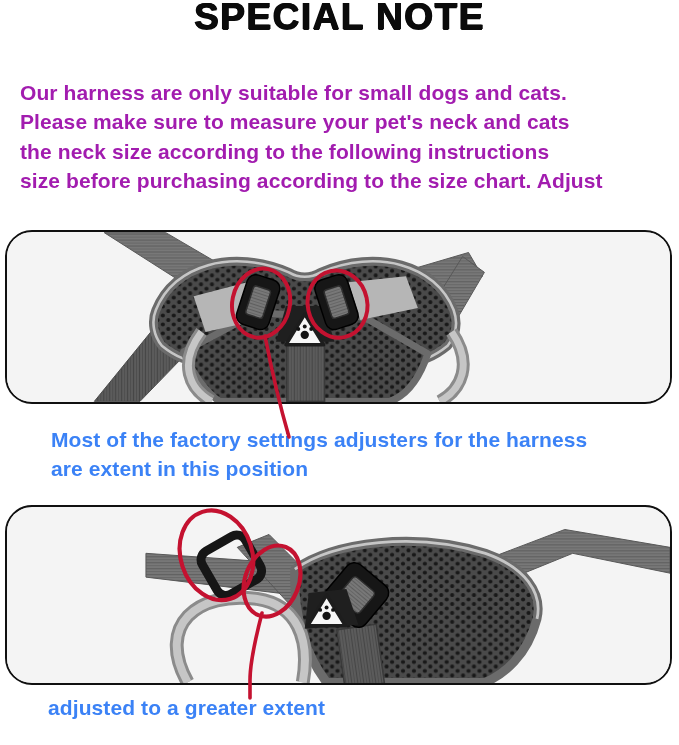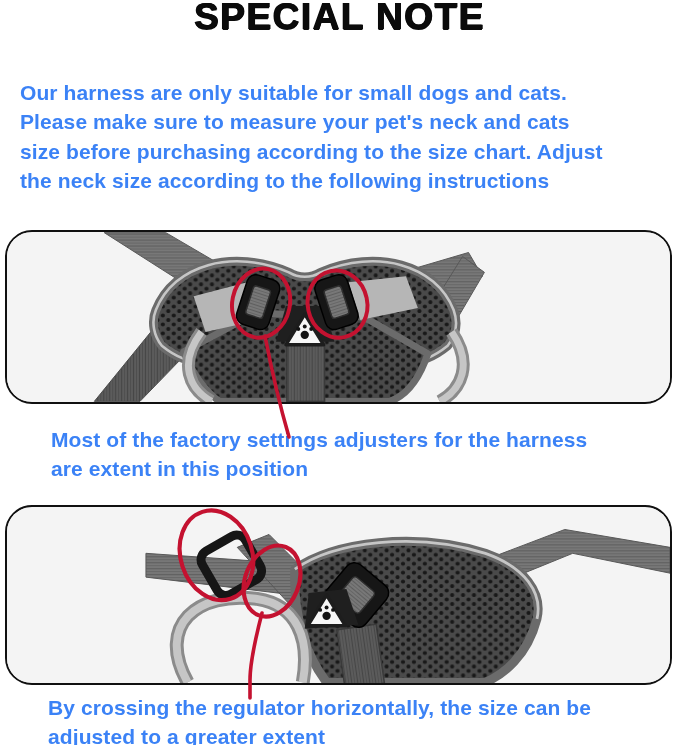--- a/index.html
+++ b/index.html
@@ -7,21 +7,21 @@
     position:relative;width:679px;height:745px;background:#ffffff;
     font-family:"Liberation Sans", sans-serif;color:#111;overflow:hidden;
   }
   .title{
     position:absolute;top:-4px;left:0;width:679px;margin:0;text-align:center;
     font-size:37px;font-weight:900;letter-spacing:1.5px;color:#0b0b0b;
     text-shadow:0.7px 0 0 #0b0b0b,-0.7px 0 0 #0b0b0b,0 0.5px 0 #0b0b0b;
   }
   .intro{position:absolute;left:20px;top:78px;width:648px;}
   .intro .tline{
-    font-size:21px;font-weight:700;line-height:29.3px;color:#3b82f6;
+    font-size:21px;font-weight:700;line-height:29.3px;color:#a21caf;
     white-space:nowrap;letter-spacing:0.1px;
   }
   .photo{
     position:absolute;left:5px;width:663px;background:#f4f4f4;
     border:2.5px solid #101010;border-radius:27px;overflow:hidden;
   }
   .photo svg{display:block;}
   #photo1{top:230px;height:170px;}
   #photo2{top:505px;height:176px;}
   .caption{position:absolute;}
@@ -36,22 +36,22 @@
 </head>
 <body>
 
 <div class="page">
 
   <h1 class="title">SPECIAL NOTE</h1>
 
   <div class="intro">
     <div class="tline">Our harness are only suitable for small dogs and cats.</div>
     <div class="tline">Please make sure to measure your pet's neck and cats</div>
+    <div class="tline">the neck size according to the following instructions</div>
     <div class="tline">size before purchasing according to the size chart. Adjust</div>
-    <div class="tline">the neck size according to the following instructions</div>
   </div>
 
   <div class="photo" id="photo1">
     <svg width="663" height="170" viewBox="0 0 668 170" aria-hidden="true">
       <defs>
         <pattern id="m1" width="11" height="9" patternUnits="userSpaceOnUse">
           <rect width="11" height="9" fill="#4a4a4a"></rect>
           <circle cx="3" cy="2.5" r="2.1" fill="#181818"></circle>
           <circle cx="8.5" cy="7" r="2.1" fill="#181818"></circle>
         </pattern>
@@ -192,21 +192,20 @@
         <circle cx="322" cy="100.5" r="2" fill="#141414"></circle>
         <circle cx="328.5" cy="103" r="2" fill="#141414"></circle>
       </g>
 
       <ellipse cx="211" cy="48" rx="36" ry="46" transform="rotate(-18 211 48)" fill="none" stroke-width="4.2" stroke="#c41230"></ellipse>
       <ellipse cx="267" cy="74" rx="27" ry="37" transform="rotate(22 267 74)" fill="none" stroke-width="4.2" stroke="#c41230"></ellipse>
     </svg>
   </div>
 
   <div class="caption" id="cap2">
-    <div class="cline">By crossing the regulator horizontally, the size can be</div>
     <div class="cline">adjusted to a greater extent</div>
   </div>
 
   <svg class="overlay" width="679" height="745" viewBox="0 0 679 745" aria-hidden="true">
     <path d="M265,336 C272,372 280,406 289,437" fill="none" stroke-width="3.6" stroke-linecap="round" stroke="#c41230"></path>
     <path d="M262,613 C255,640 250,662 250,680 L250,698" fill="none" stroke-width="3.6" stroke-linecap="round" stroke="#c41230"></path>
   </svg>
 
 </div>
 

